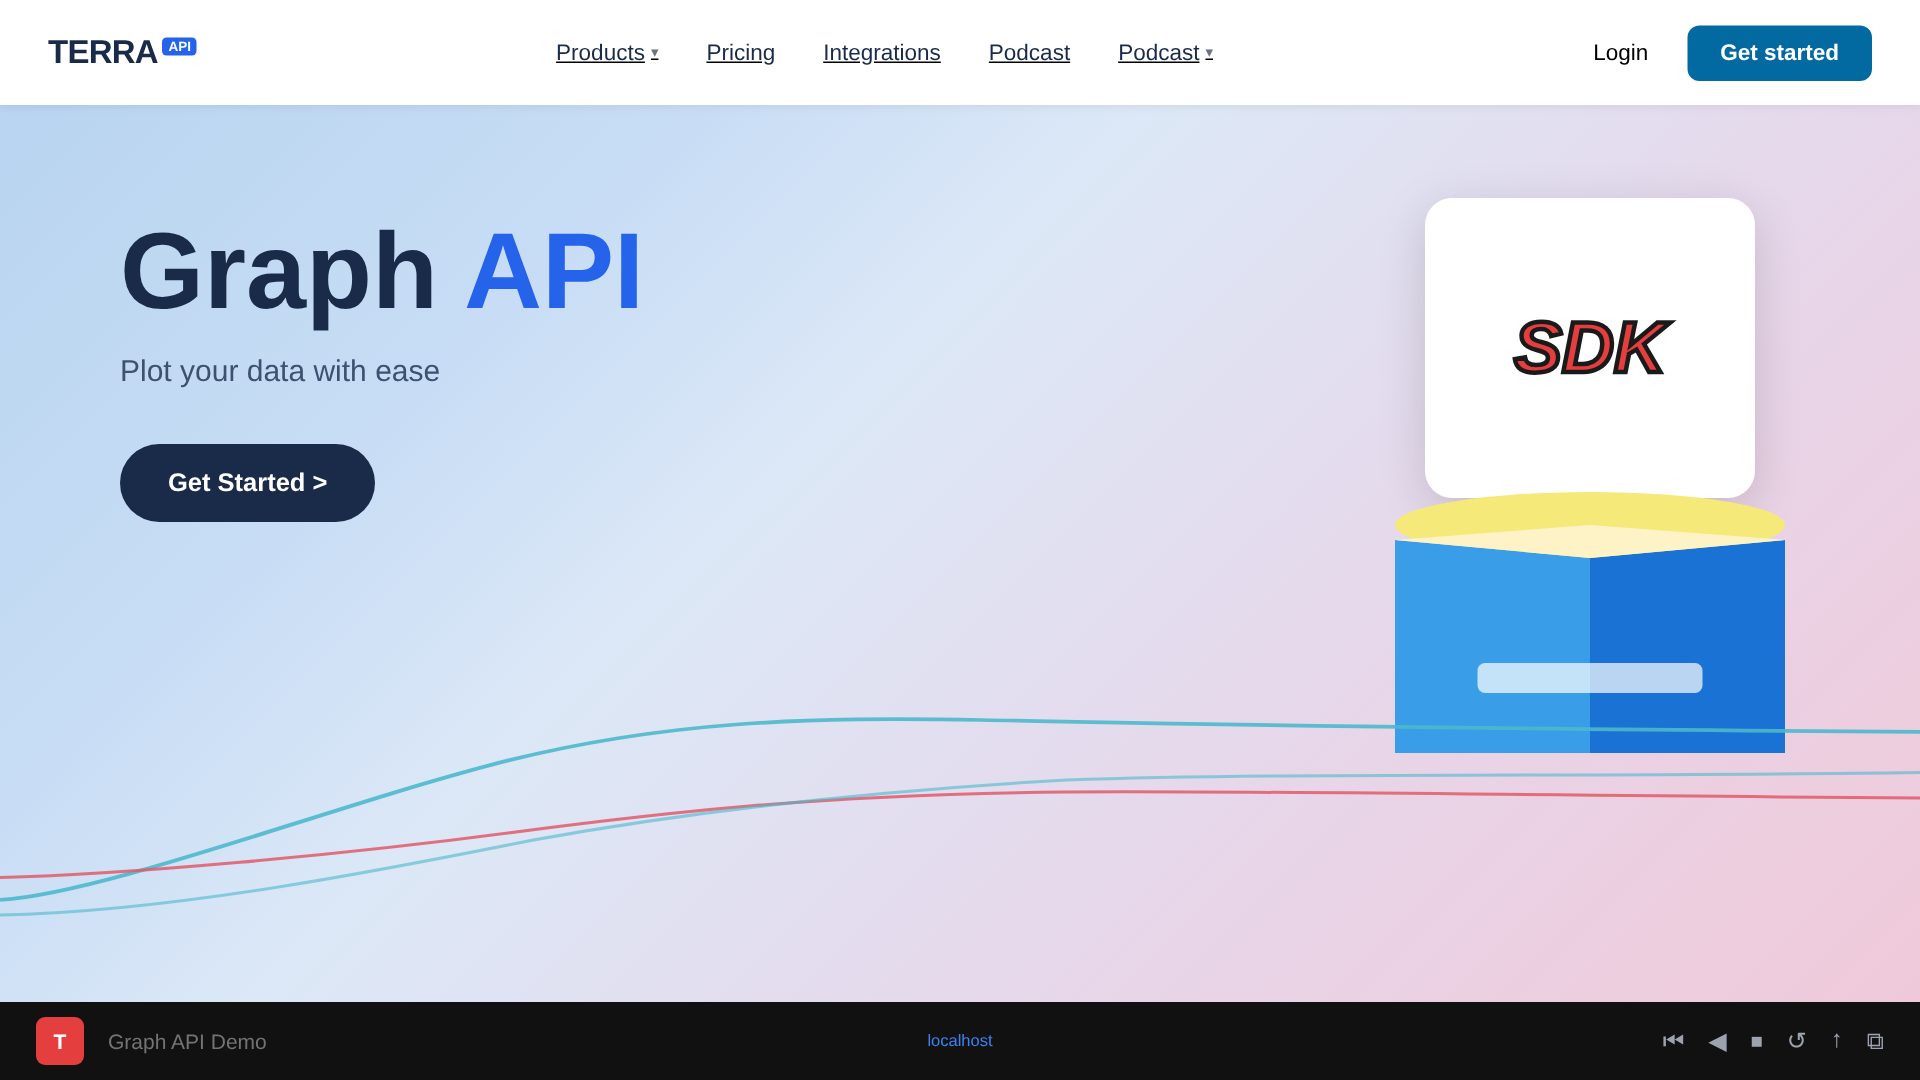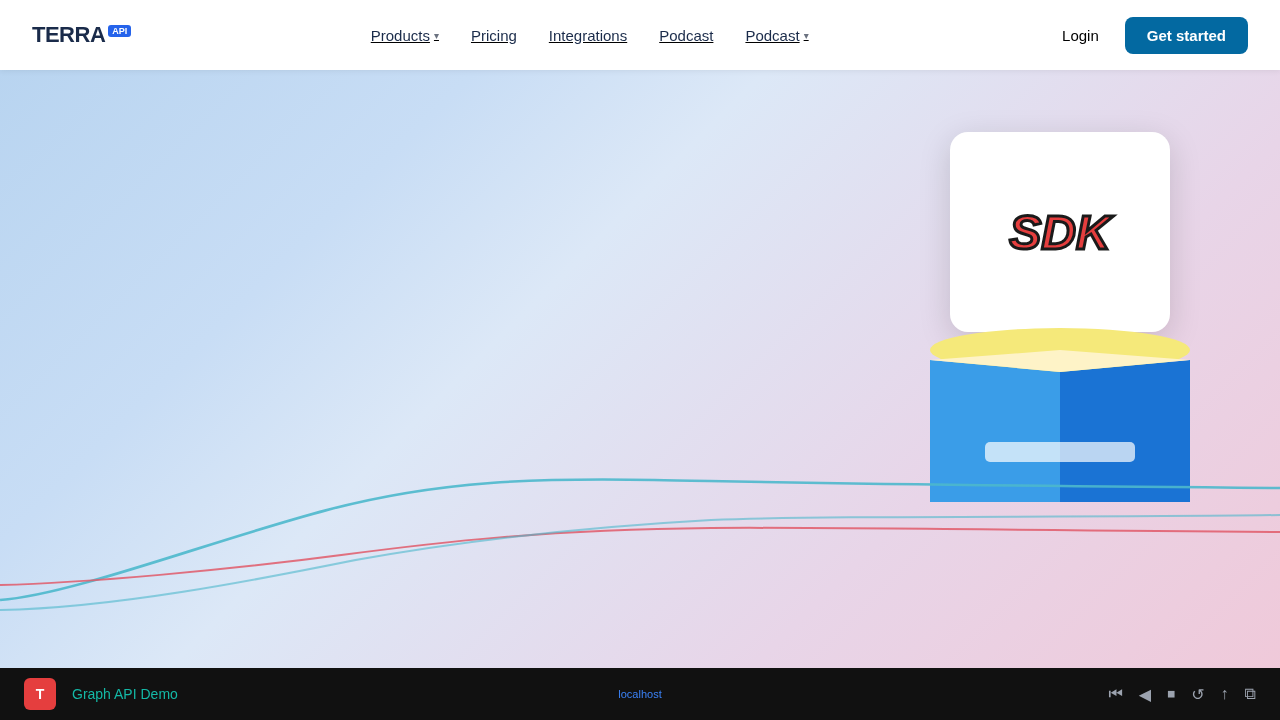--- a/index.html
+++ b/index.html
@@ -108,21 +108,21 @@
       position: absolute; bottom: 0; left: 0; right: 0; height: 52px;
       background: #111; display: flex; align-items: center;
       padding: 0 24px; gap: 16px;
     }
     .video-icon {
       width: 32px; height: 32px; background: #e53e3e; border-radius: 6px;
       display: flex; align-items: center; justify-content: center;
       font-weight: 900; color: #fff; font-size: 14px;
     }
     .video-title {
-      color: #14b8a6; font-size: 14px; font-weight: 500;
+      color: #737373; font-size: 14px; font-weight: 500;
     }
     .video-controls {
       display: flex; align-items: center; gap: 16px; margin-left: auto;
     }
     .video-ctrl-icon {
       color: #9ca3af; font-size: 16px; cursor: pointer;
     }
     .video-url {
       position: absolute; left: 50%; transform: translateX(-50%);
       color: #3b82f6; font-size: 11px;
@@ -156,20 +156,27 @@
     </a>
   </div>
   <div class="nav-right">
     <span class="nav-login">Login</span>
     <button class="nav-cta">Get started</button>
   </div>
 </nav>
 
 <div class="hero">
 
+  <div class="hero-content">
+    <h1 class="hero-title">
+      <span>Graph </span><span class="hero-title-accent">API</span>
+    </h1>
+    <p class="hero-subtitle">Plot your data with ease</p>
+    <button class="hero-btn">Get Started &gt;</button>
+  </div>
 
   <div class="sdk-illustration">
 
     <div class="sdk-card">
       <span class="sdk-text">SDK</span>
     </div>
 
     <svg width="280" height="260" style="position:absolute; bottom:0; left:0;">
 
       <ellipse cx="140" cy="108" rx="130" ry="22" fill="#f5e97a"></ellipse>

